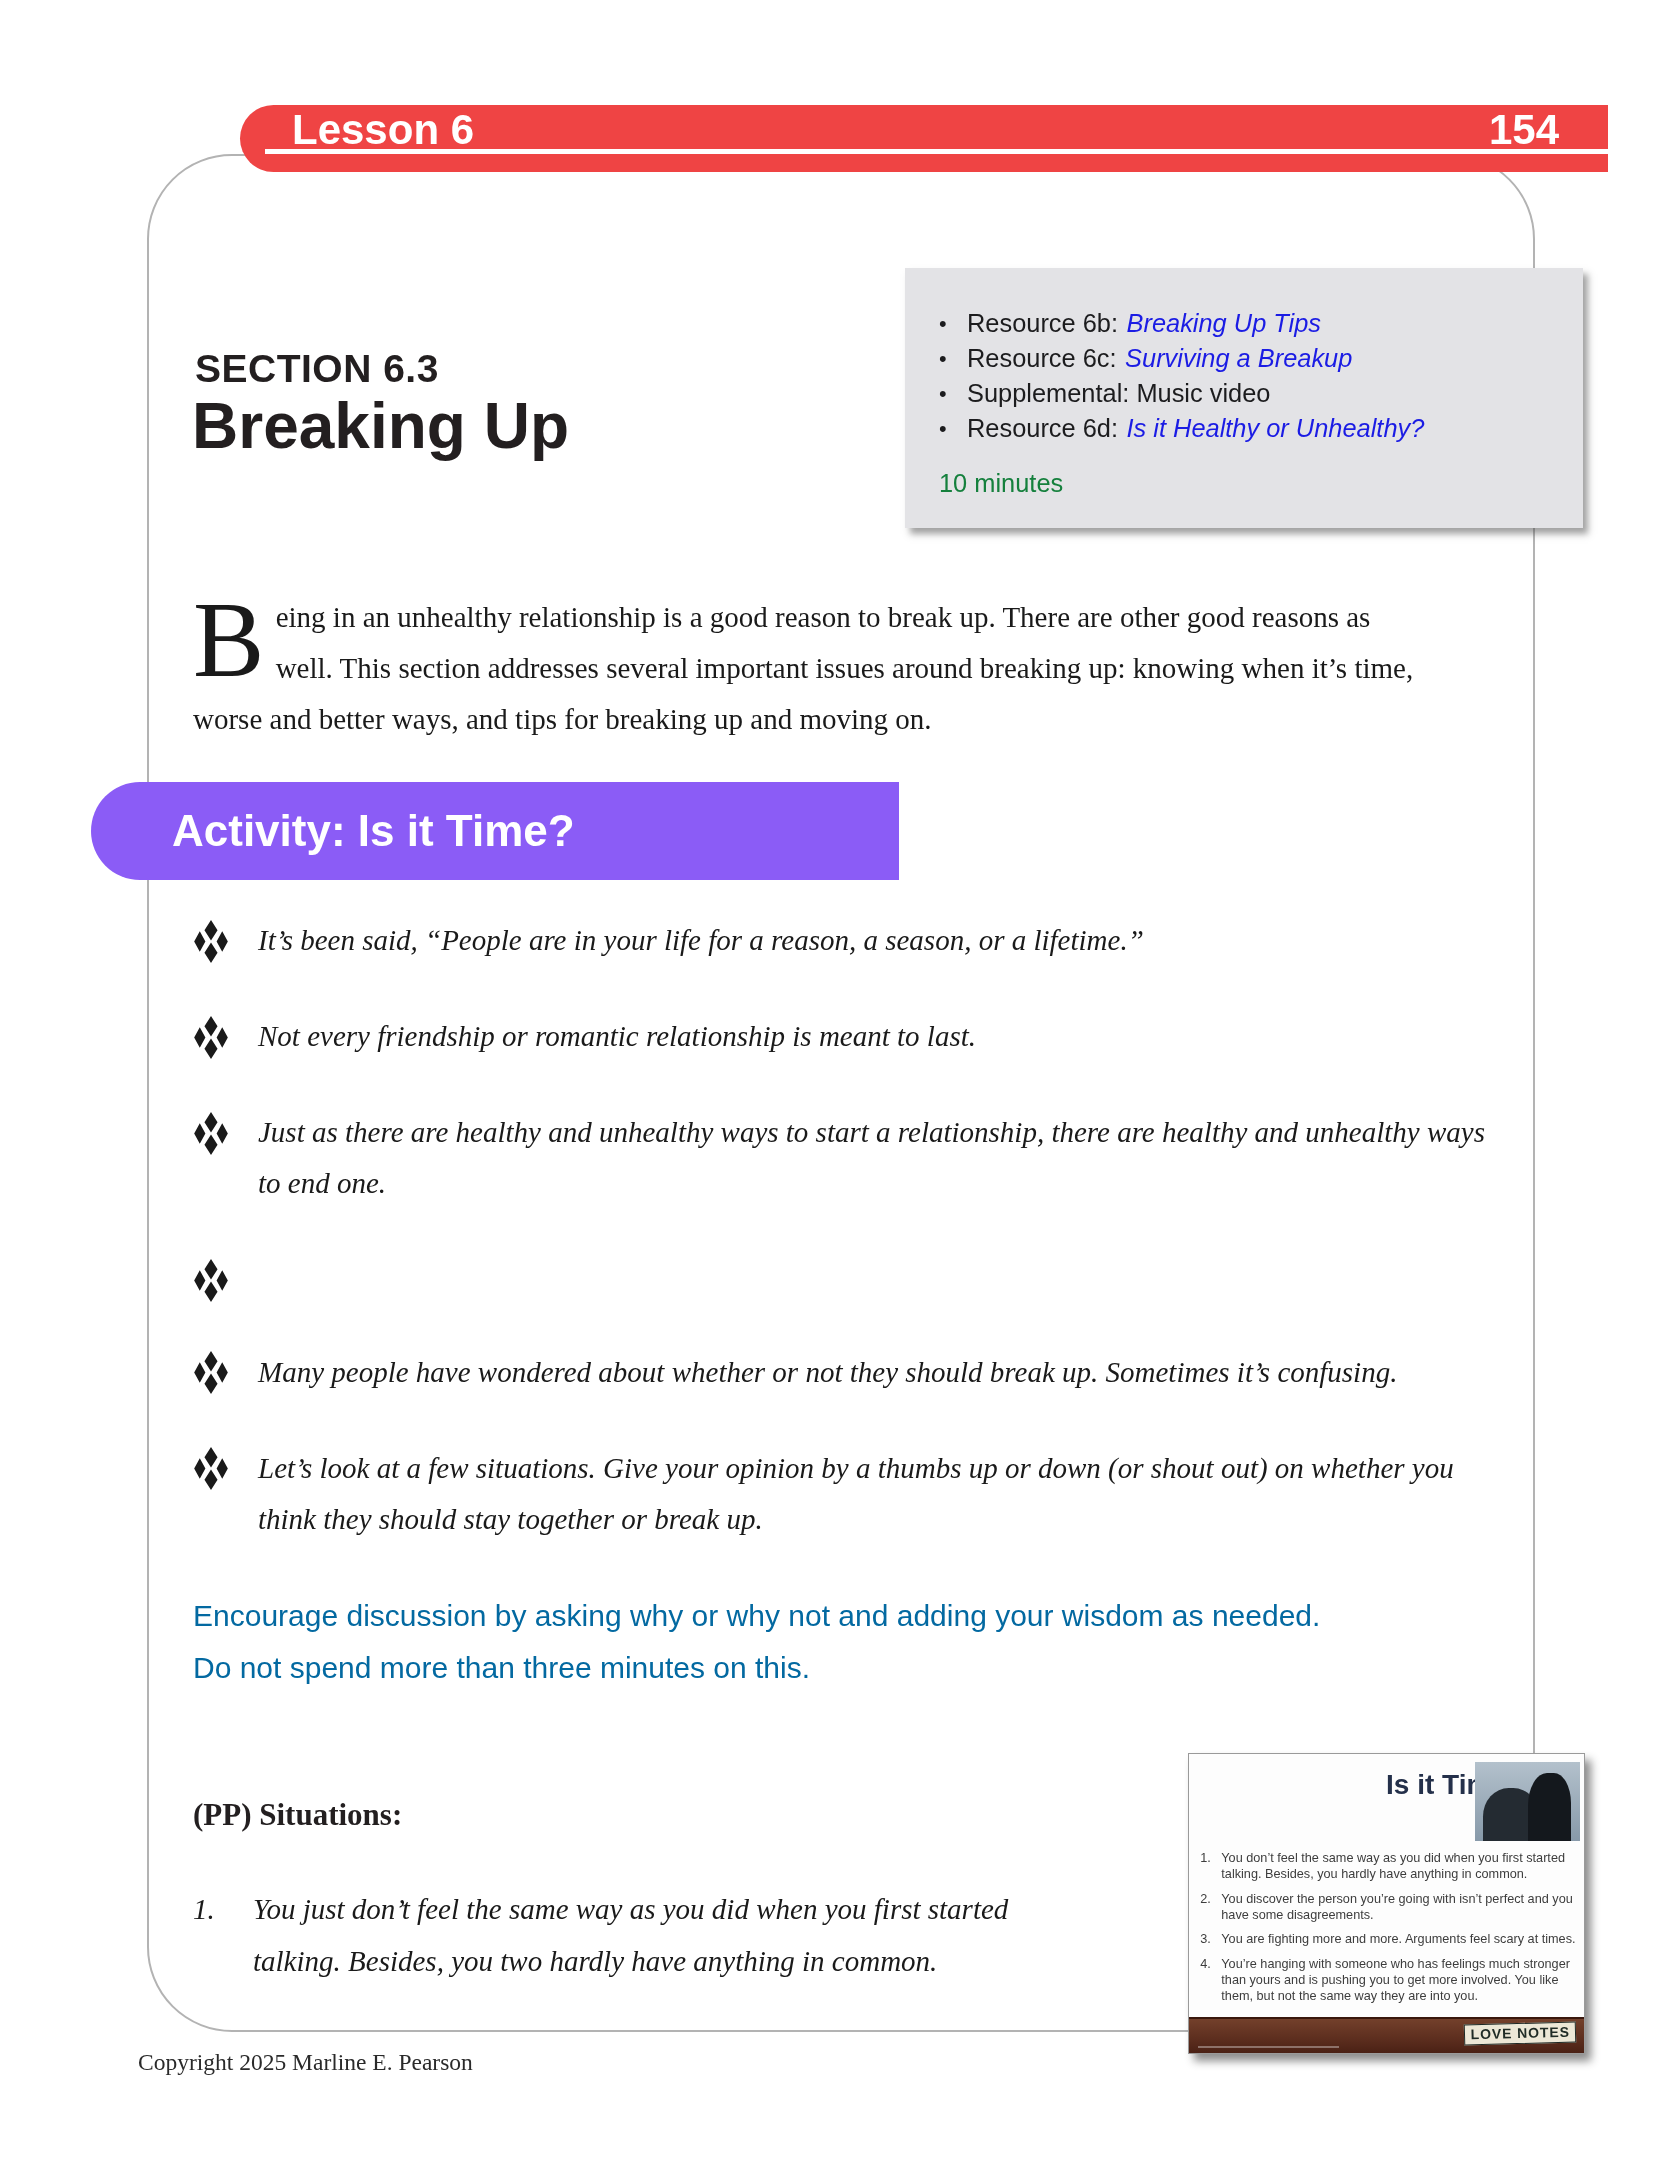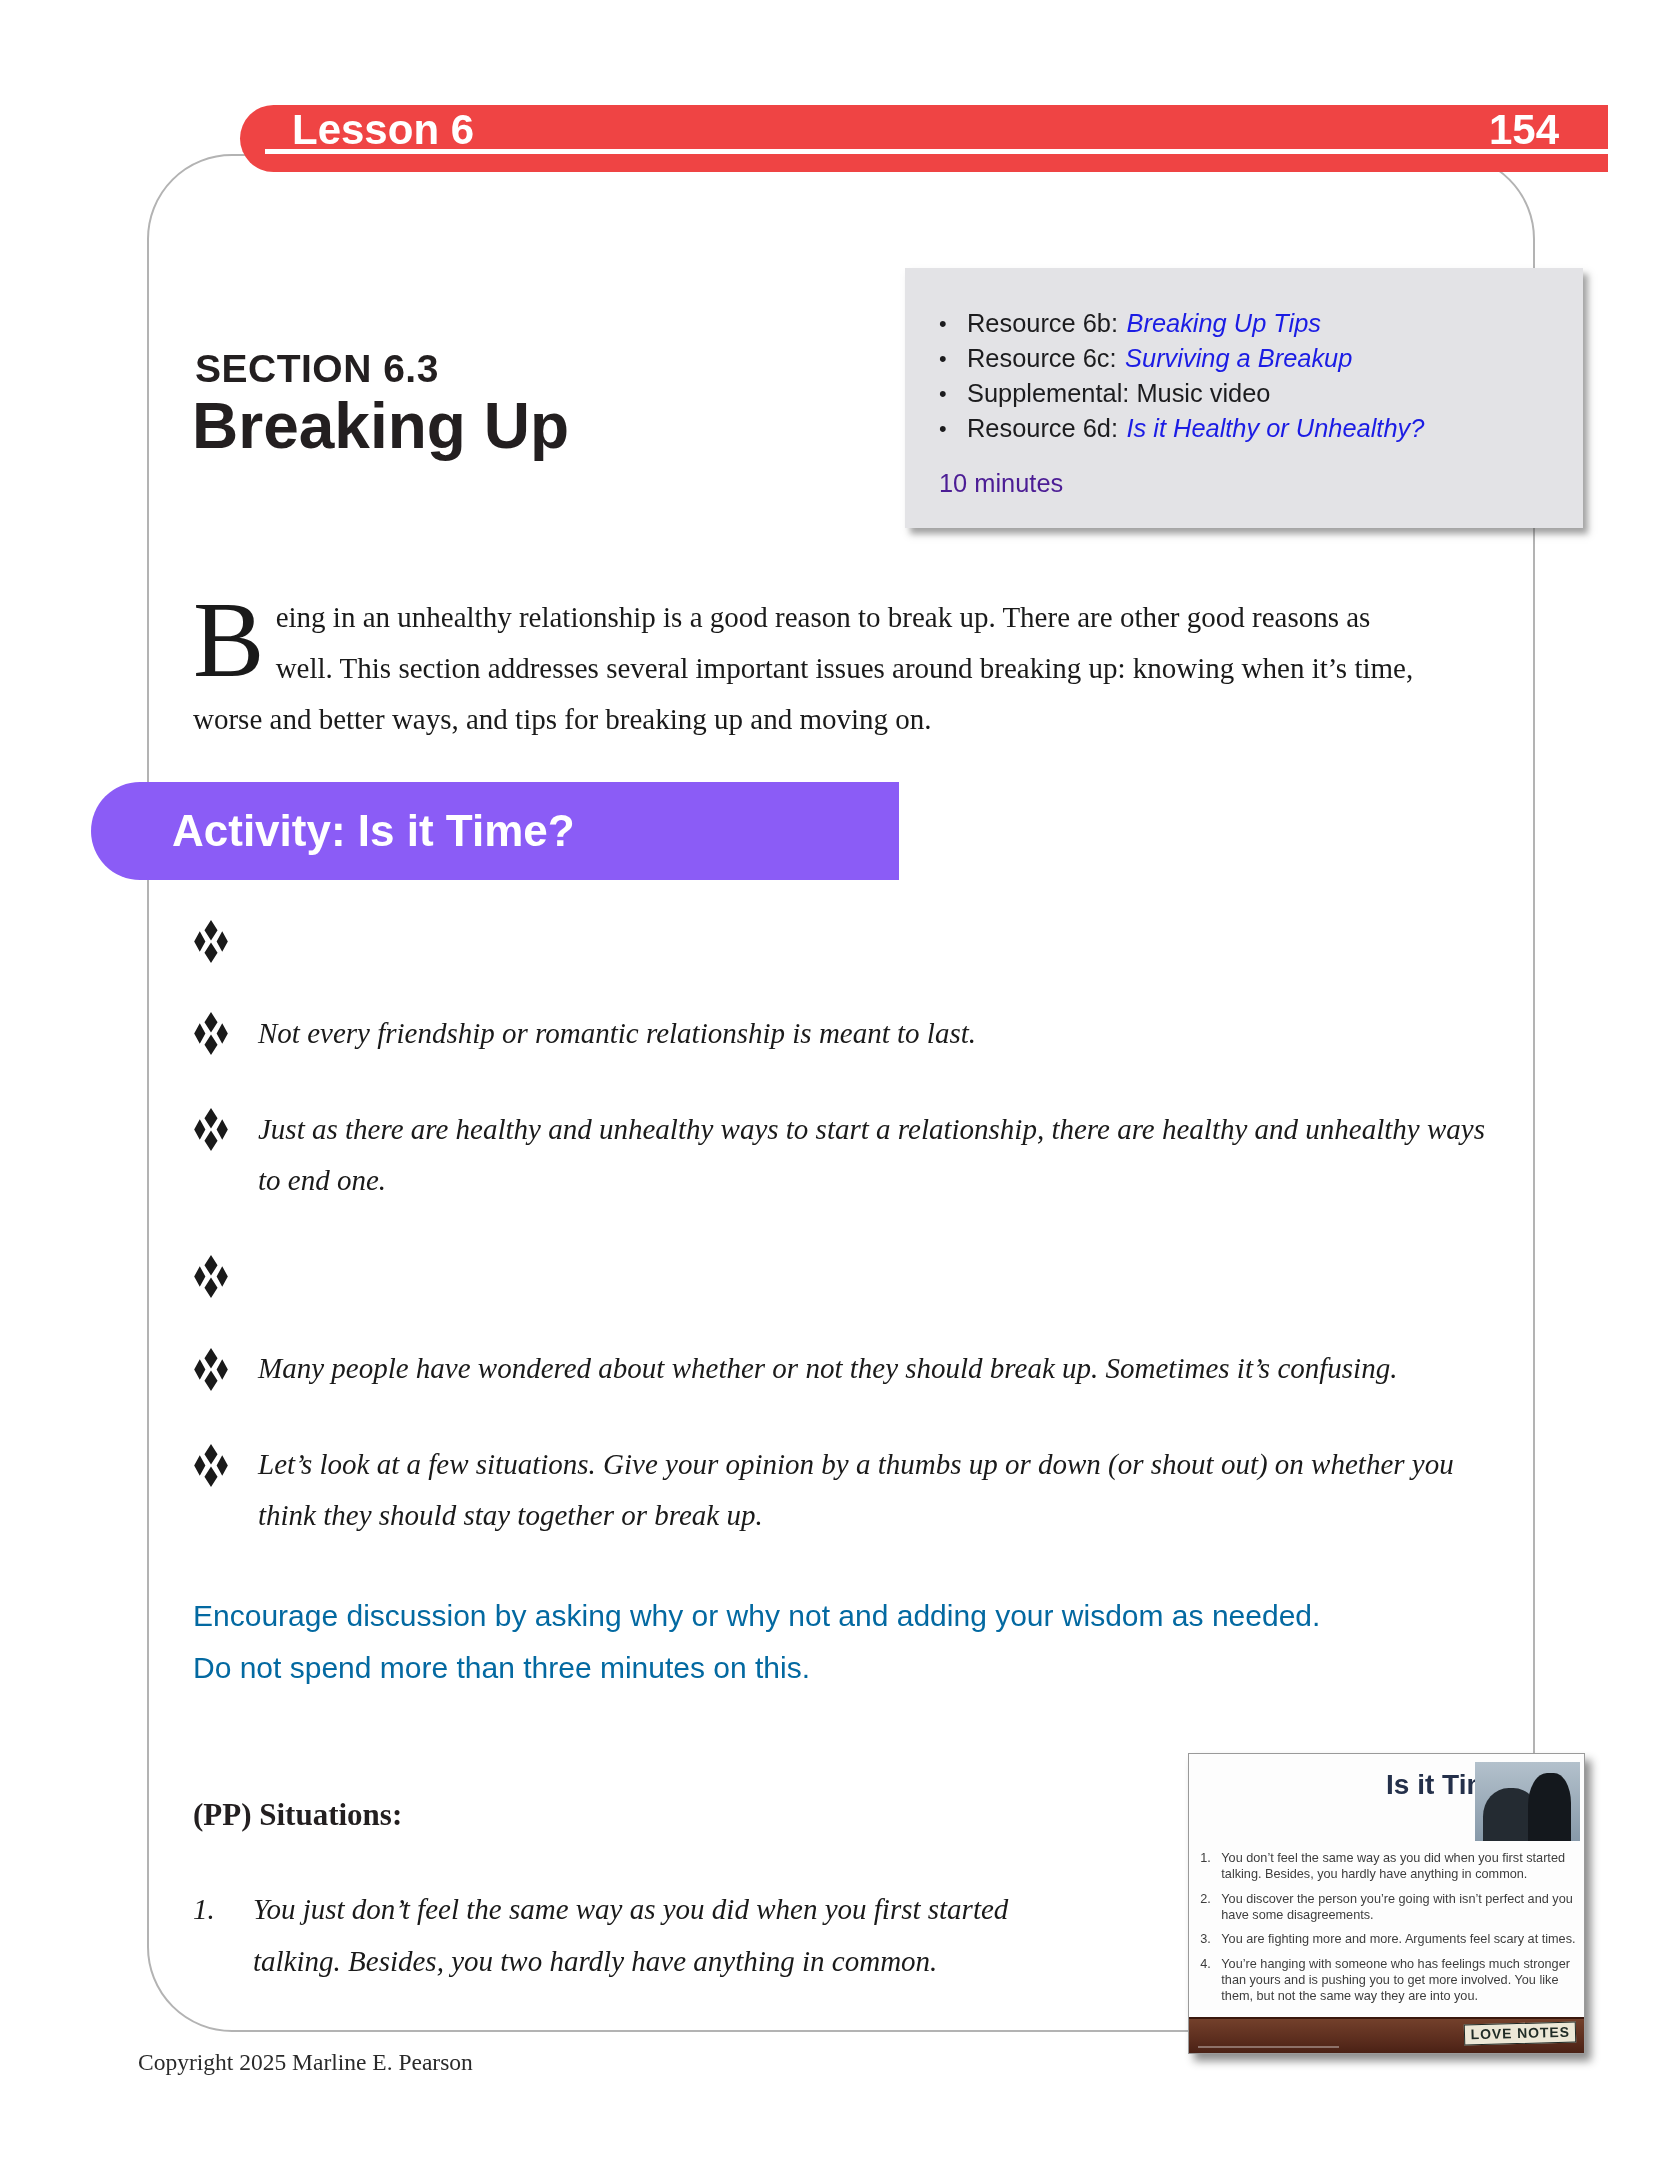--- a/index.html
+++ b/index.html
@@ -18,21 +18,21 @@
   .page-number{position:absolute;right:49px;top:0.9px;font-size:42px;font-weight:700;color:#ffffff;}
 
   
   .resource-box{position:absolute;left:905px;top:268px;width:678px;height:260px;
                 background:#e3e3e6;box-shadow:4.7px 5.6px 6.6px rgba(70,70,70,.5);z-index:3;
                 padding:38px 21px 0 34px;box-sizing:border-box;}
   .res-row{display:flex;align-items:flex-start;font-size:25.4px;line-height:35px;color:#1c1c1e;}
   .res-bullet{width:28px;font-size:21.7px;line-height:35px;color:#1c1c1e;}
   .res-label{white-space:pre;}
   .res-link{color:#1b1ce4;font-style:italic;margin-left:8.5px;text-decoration:none;}
-  .res-duration{margin-top:22.6px;font-size:25.4px;color:#4c1d95;}
+  .res-duration{margin-top:22.6px;font-size:25.4px;color:#15803d;}
 
   
   .kicker{position:absolute;left:195px;top:347px;font-size:39px;font-weight:700;letter-spacing:0.5px;}
   .sec-title{position:absolute;left:192px;top:389px;font-size:64px;font-weight:700;}
 
   
   .intro{position:absolute;left:193px;top:563px;width:1234px;
          font-family:"Liberation Serif",serif;font-size:29px;line-height:51px;color:#1a1a1a;}
   .dropcap{float:left;font-family:"Liberation Serif",serif;font-size:107px;line-height:85px;
            margin:5.6px 11.3px 0 0;color:#1a1a1a;}
@@ -131,20 +131,21 @@
 
   <div class="activity-banner">
     <span class="activity-label">Activity: Is it Time?</span>
   </div>
 
   <div class="bullets">
     <div class="bullet-item">
       <svg class="bullet-icon" viewBox="0 0 40 46">
         <path fill="#1a1a1a" d="M20 0 L27 11 L20 22 L13 11 Z M8 12 L14 23 L8 34 L2 23 Z M32 12 L38 23 L32 34 L26 23 Z M20 24 L27 35 L20 46 L13 35 Z"></path>
       </svg>
+      <span>It’s been said, “People are in your life for a reason, a season, or a lifetime.”</span>
     </div>
     <div class="bullet-item">
       <svg class="bullet-icon" viewBox="0 0 40 46">
         <path fill="#1a1a1a" d="M20 0 L27 11 L20 22 L13 11 Z M8 12 L14 23 L8 34 L2 23 Z M32 12 L38 23 L32 34 L26 23 Z M20 24 L27 35 L20 46 L13 35 Z"></path>
       </svg>
       <span>Not every friendship or romantic relationship is meant to last.</span>
     </div>
     <div class="bullet-item">
       <svg class="bullet-icon" viewBox="0 0 40 46">
         <path fill="#1a1a1a" d="M20 0 L27 11 L20 22 L13 11 Z M8 12 L14 23 L8 34 L2 23 Z M32 12 L38 23 L32 34 L26 23 Z M20 24 L27 35 L20 46 L13 35 Z"></path>

